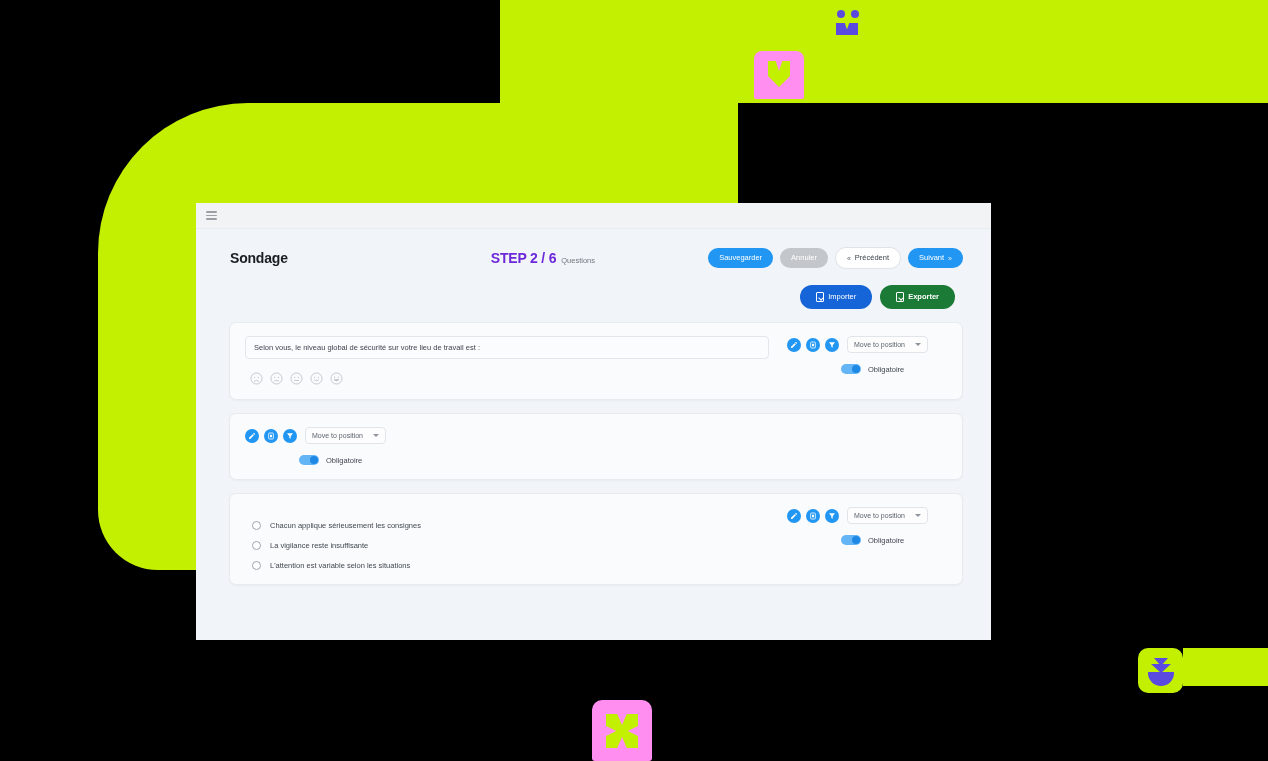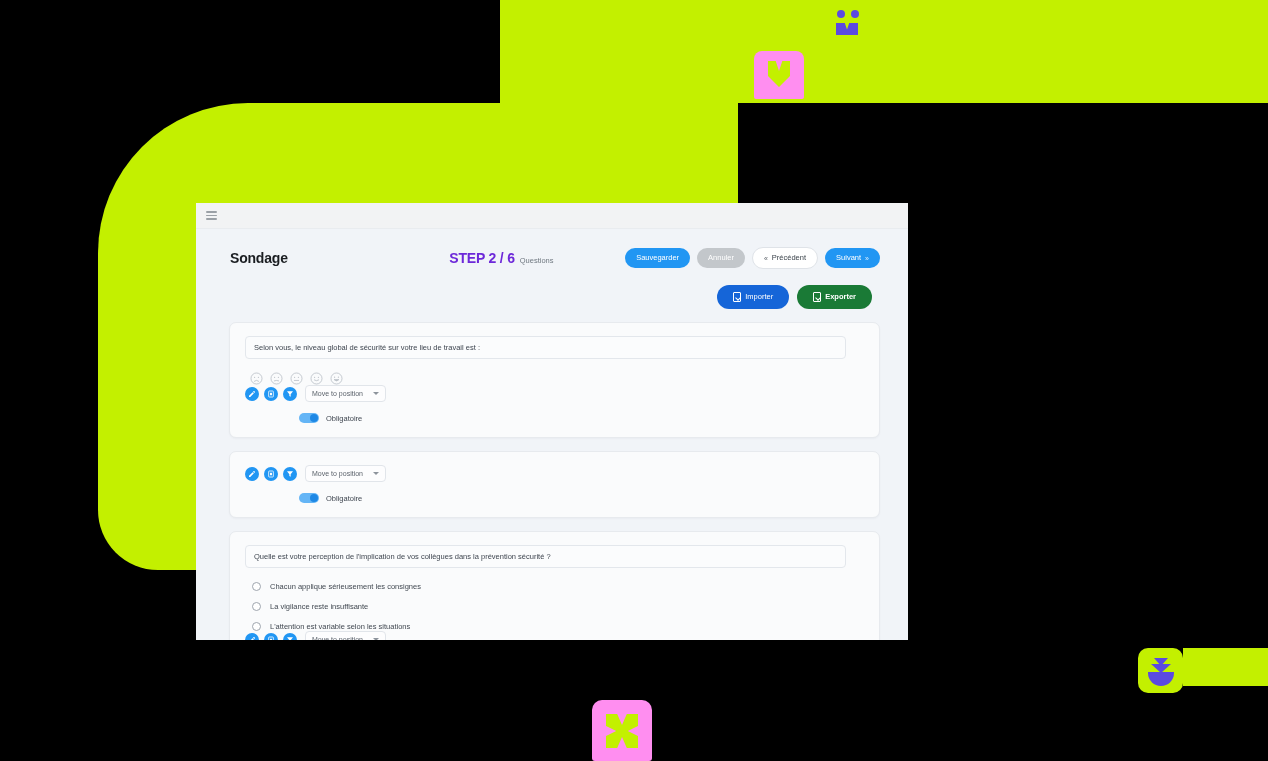--- a/index.html
+++ b/index.html
@@ -134,21 +134,21 @@
     left: 3px; top: 8px;
     width: 20px; height: 9px;
     background: #5b4ae0;
     clip-path: polygon(0 0, 100% 0, 50% 100%);
   }
 
   
   #app-window {
     position: absolute;
     left: 196px; top: 203px;
-    width: 712px; height: 437px;
+    width: 795px; height: 437px;
     background: #f1f4f8;
     overflow: hidden;
   }
 
   
   .chrome-bar {
     height: 26px;
     background: #f2f3f4;
     display: flex;
     align-items: center;
@@ -263,21 +263,20 @@
     flex-direction: column;
     gap: 13px;
   }
   .card {
     background: #fafbfc;
     border: 1px solid #e7eaee;
     border-radius: 7px;
     padding: 13px 15px 14px 15px;
     display: flex;
     box-shadow: 0 1px 2px rgba(20,30,50,0.035);
-    flex-direction: column;
   }
   .card-left { flex: 1; min-width: 0; padding-right: 18px; }
   .card-right {
     width: 160px;
     flex: none;
     display: flex;
     flex-direction: column;
     align-items: flex-start;
     gap: 11px;
   }
@@ -535,21 +534,20 @@
           </div>
           <div class="toggle-row">
             <div class="toggle"></div>
             <span class="toggle-label">Obligatoire</span>
           </div>
         </div>
       </div>
 
       <div class="card">
         <div class="card-left">
-          <input class="q-input" type="text" readonly="" value="Quelle est votre perception de l'implication de vos collègues dans la prévention sécurité ?" style="">
           <div class="options">
             <div class="option">
               <span class="radio"></span>
               <span class="option-label">Chacun applique sérieusement les consignes</span>
             </div>
             <div class="option">
               <span class="radio"></span>
               <span class="option-label">La vigilance reste insuffisante</span>
             </div>
             <div class="option">

